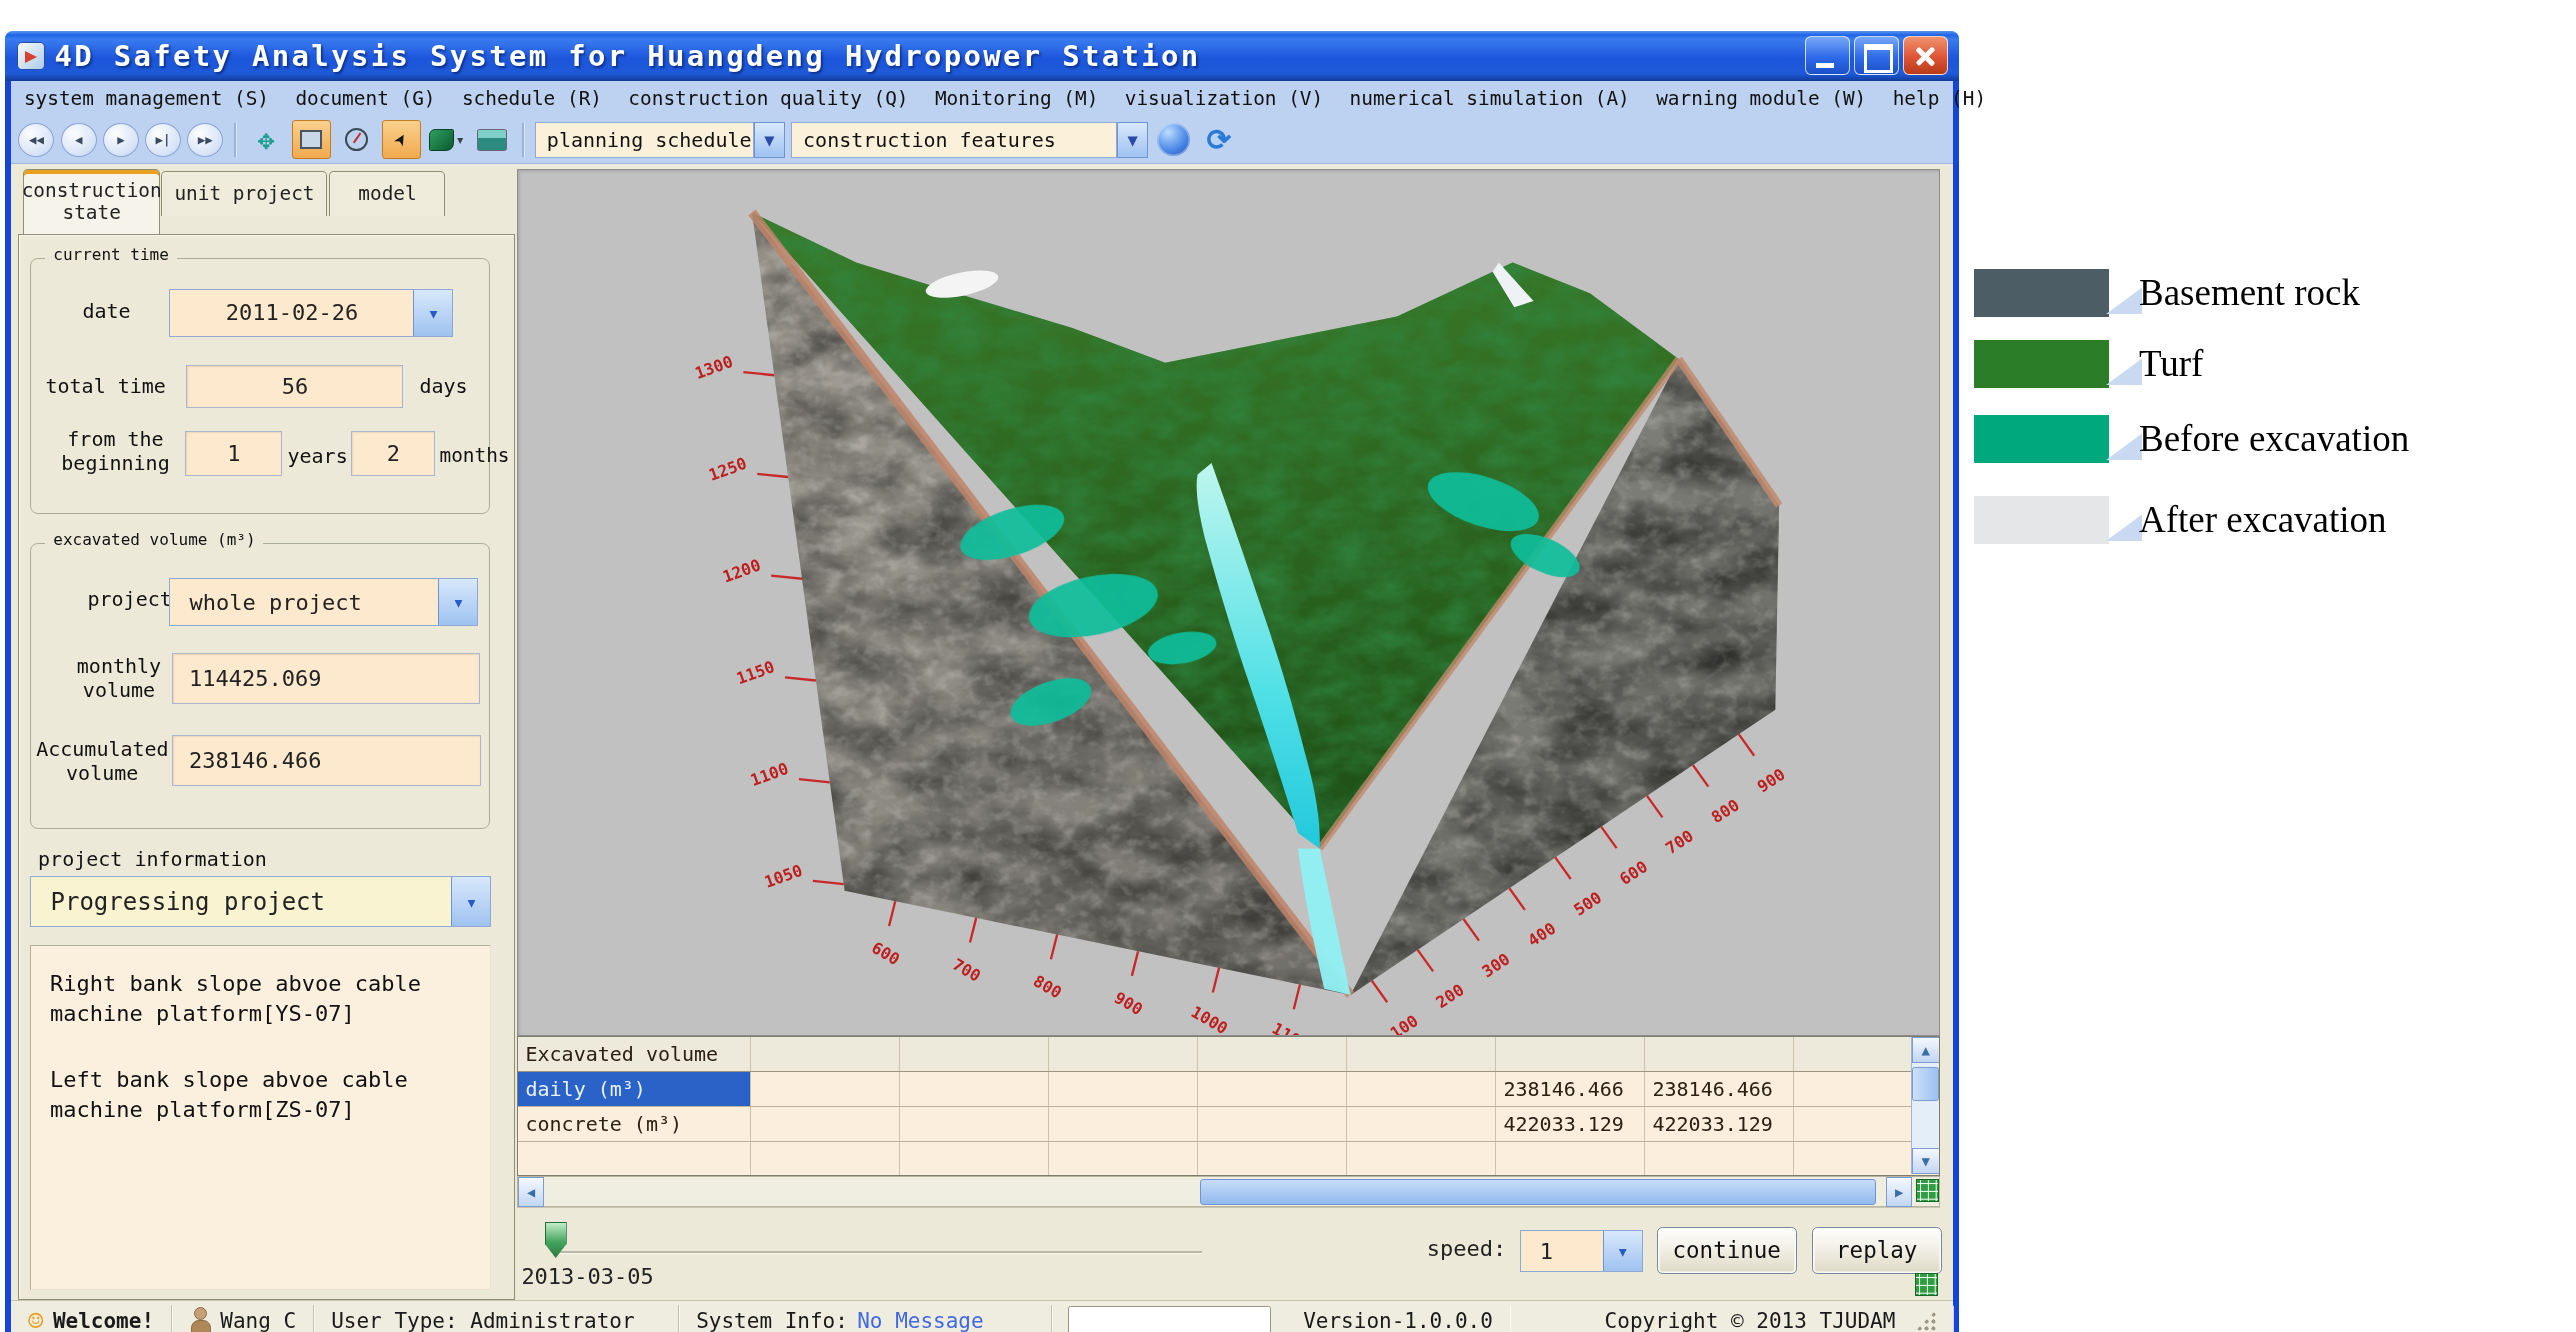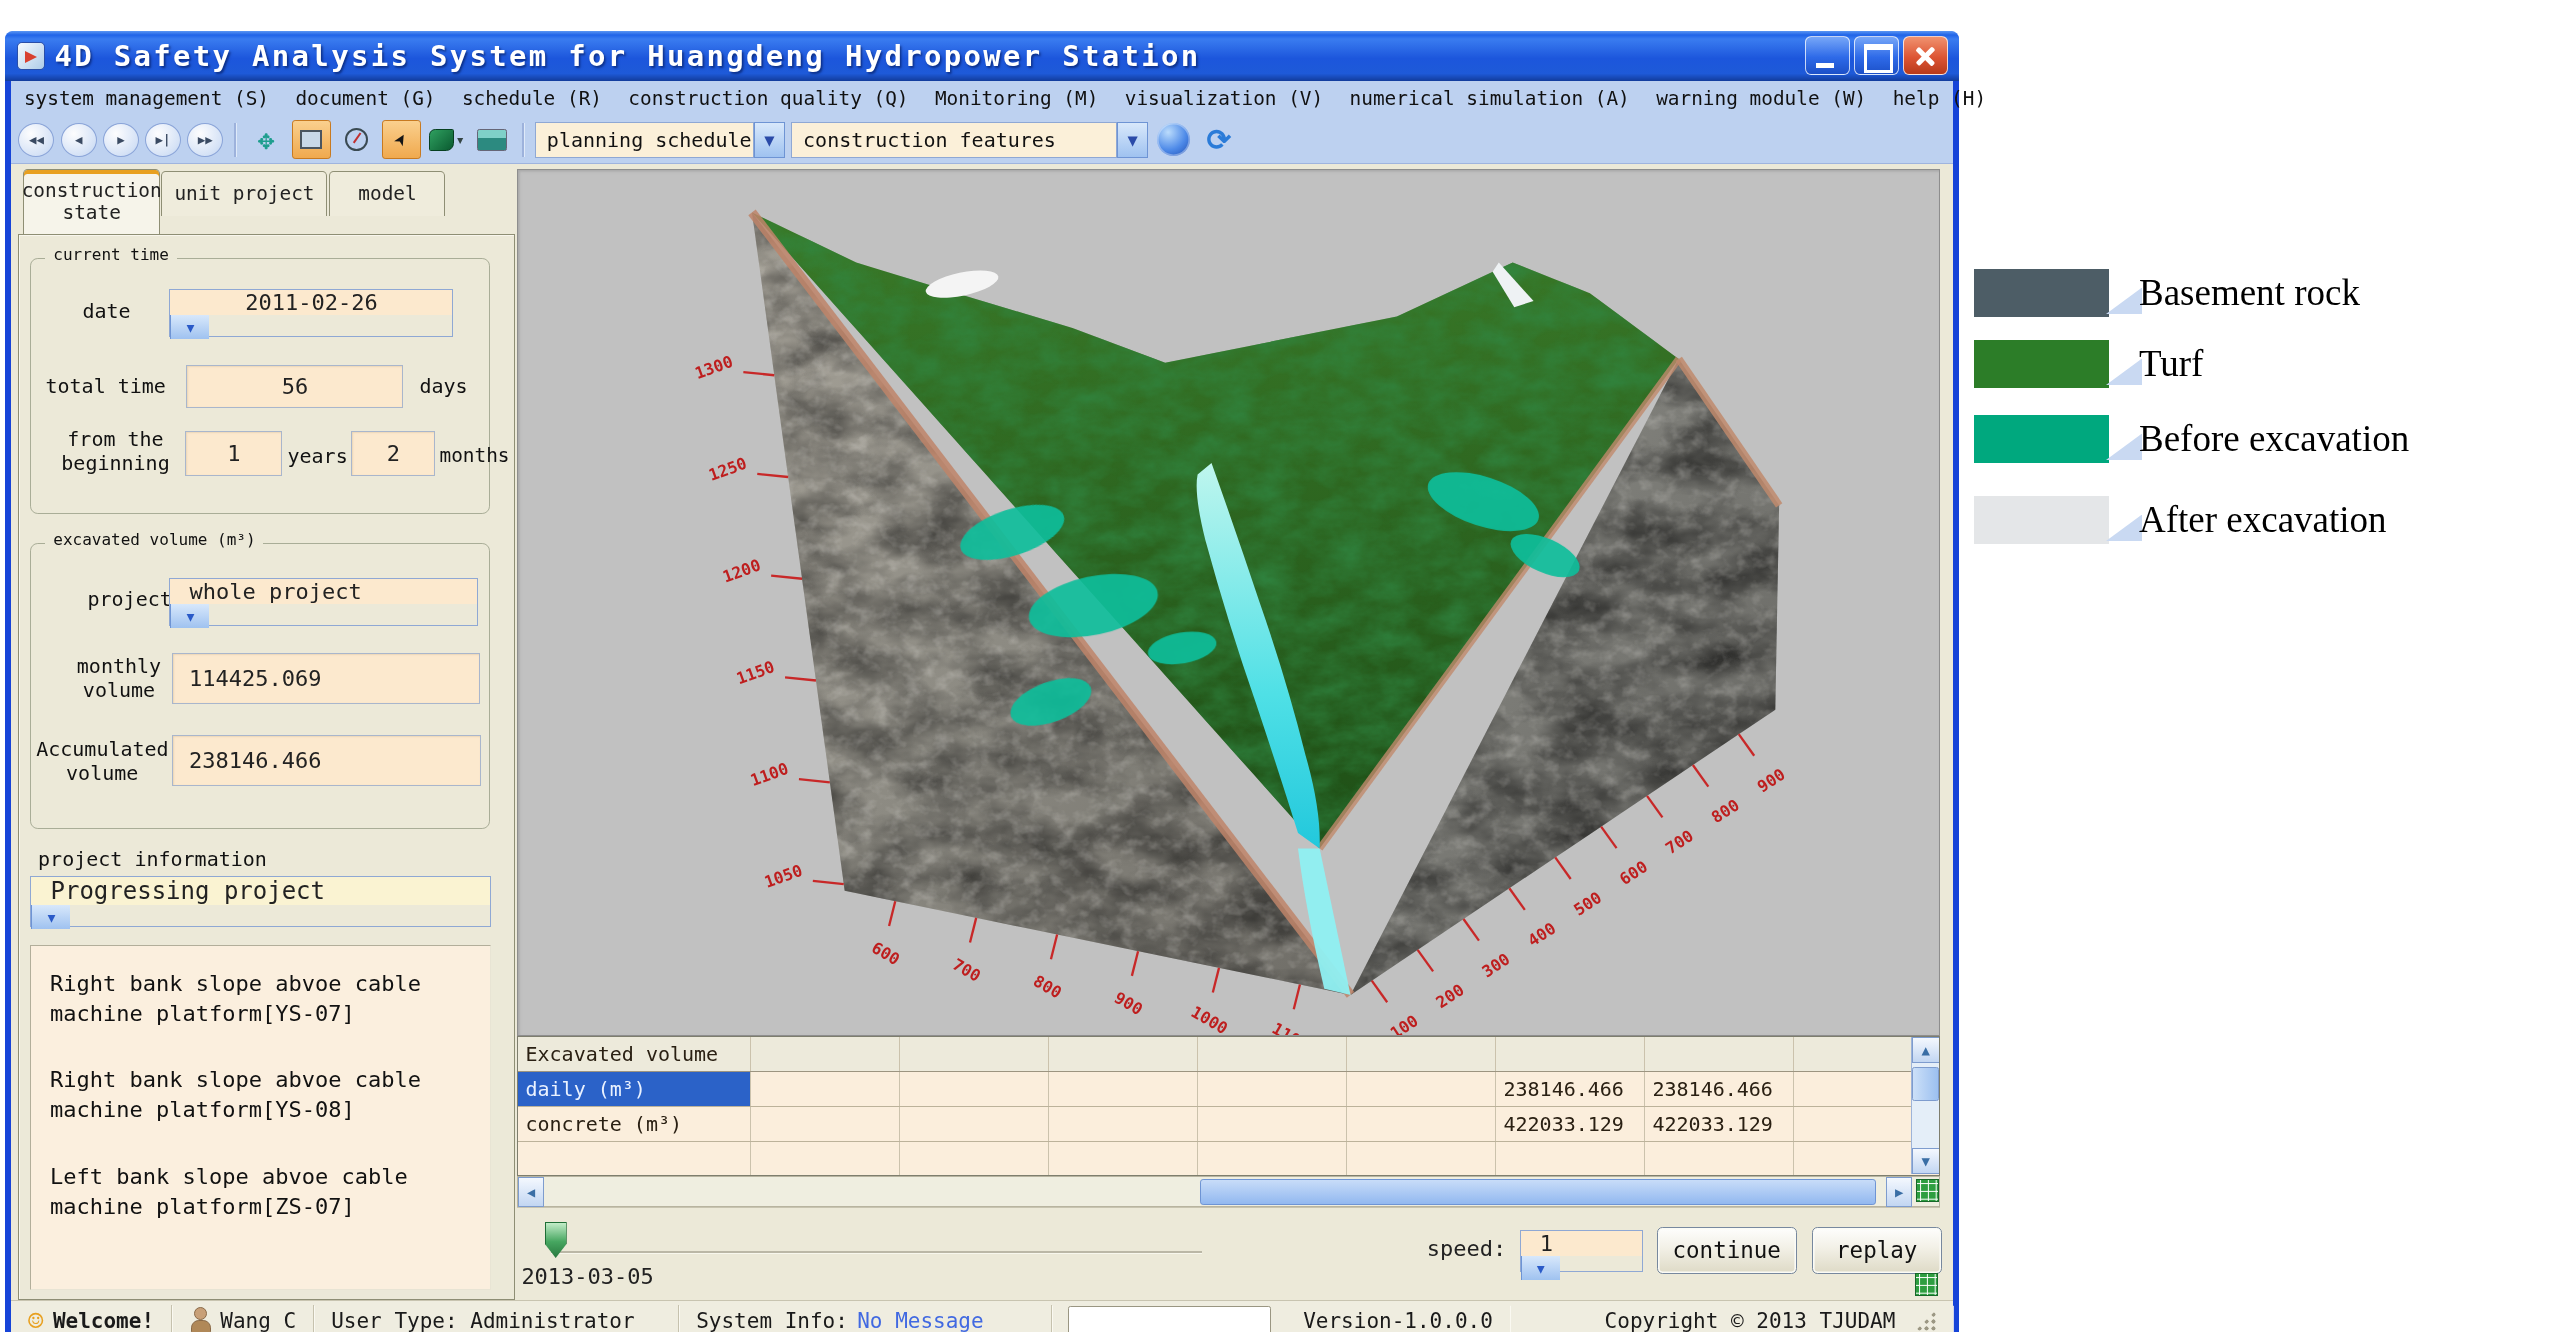--- a/index.html
+++ b/index.html
@@ -72,21 +72,21 @@
   .tab.active { background:#F6F4EA; box-shadow:inset 0 3.9px 0 #E8A020; z-index:3; }
   .panel-body { position:absolute; left:0; top:65px; width:497px; height:1066px;
          border:0.8px solid #8E8E74; background:#ECE9D8; box-shadow:inset 0.8px 0.8px 0 #FBFAF4; }
   .fieldset { position:absolute; border:0.8px solid #A9AD97; border-radius:7.8px; }
   .fs-legend { position:absolute; top:-14px; left:14px; background:#ECE9D8; padding:0 7.8px;
          font-size:16px; color:#111; white-space:nowrap; }
   .lbl { position:absolute; font-size:20px; color:#111; line-height:1.2; }
   .tbx { position:absolute; background:#FCE9CE; border:0.8px solid #A9B6CC; box-shadow:inset 0.8px 0.8px 1.6px #E8D2B2;
          display:flex; align-items:center; justify-content:center; font-size:22px; color:#222; }
   .tbx.leftal { justify-content:flex-start; padding-left:15.5px; }
-  .pcombo { position:absolute; display:flex; border:0.8px solid #8FA8D4;flex-direction:column; }
+  .pcombo { position:absolute; display:flex; border:0.8px solid #8FA8D4; }
   .pcombo .field { flex:1; background:#FCE9CE; display:flex; align-items:center; justify-content:center;
          font-size:22px; color:#222; }
   .pcombo .field.leftal { justify-content:flex-start; padding-left:19px; }
   .pcombo .arrow { width:39px; background:linear-gradient(180deg,#D8E8FB,#9FC2F0); border-left:0.8px solid #6E94D4;
          color:#2A5AC8; display:flex; align-items:center; justify-content:center; font-size:20px; font-weight:bold; }
   .proj-combo .field { background:#FAF3D2; font-size:24px; }
   .listbox { position:absolute; background:#FBEFDE; border:1.6px solid #B2AE9A; border-right-color:#E8E4D4;
          border-bottom-color:#E8E4D4; padding:23px 18.6px; overflow:hidden; }
   .list-item { font-size:22px; color:#111; line-height:1.35; margin-bottom:37px; }
 
@@ -269,21 +269,20 @@
         </div>
 
         <span class="lbl" style="left:18.6px; top:612px;">project information</span>
         <span class="pcombo proj-combo" style="left:11px; top:641px; width:461px; height:51px;">
           <span class="field leftal">Progressing project</span>
           <span class="arrow">▾</span>
         </span>
 
         <div class="listbox" style="left:11px; top:710px; width:461px; height:345px;">
           <div class="list-item">Right bank slope abvoe cable machine platform[YS-07]</div>
-          <div class="list-item">Right bank slope abvoe cable machine platform[YS-08]</div>
           <div class="list-item">Left bank slope abvoe cable machine platform[ZS-07]</div>
         </div>
       </div>
     </div>
 
     <div class="viewport">
       <svg id="scene" viewBox="0 0 1840 1122" preserveAspectRatio="none">
         <defs>
           <linearGradient id="rockL" x1="0" y1="0" x2="1" y2="1">
             <stop offset="0" stop-color="#A8A49A"></stop>

